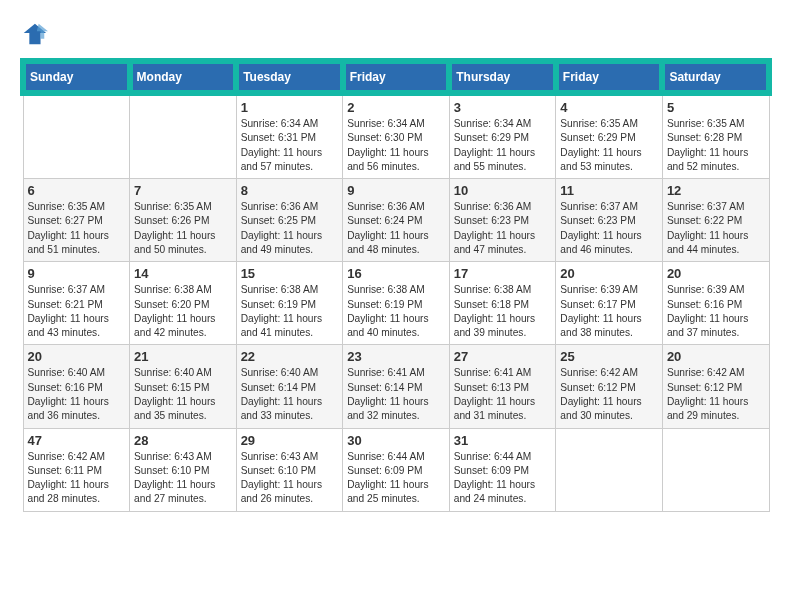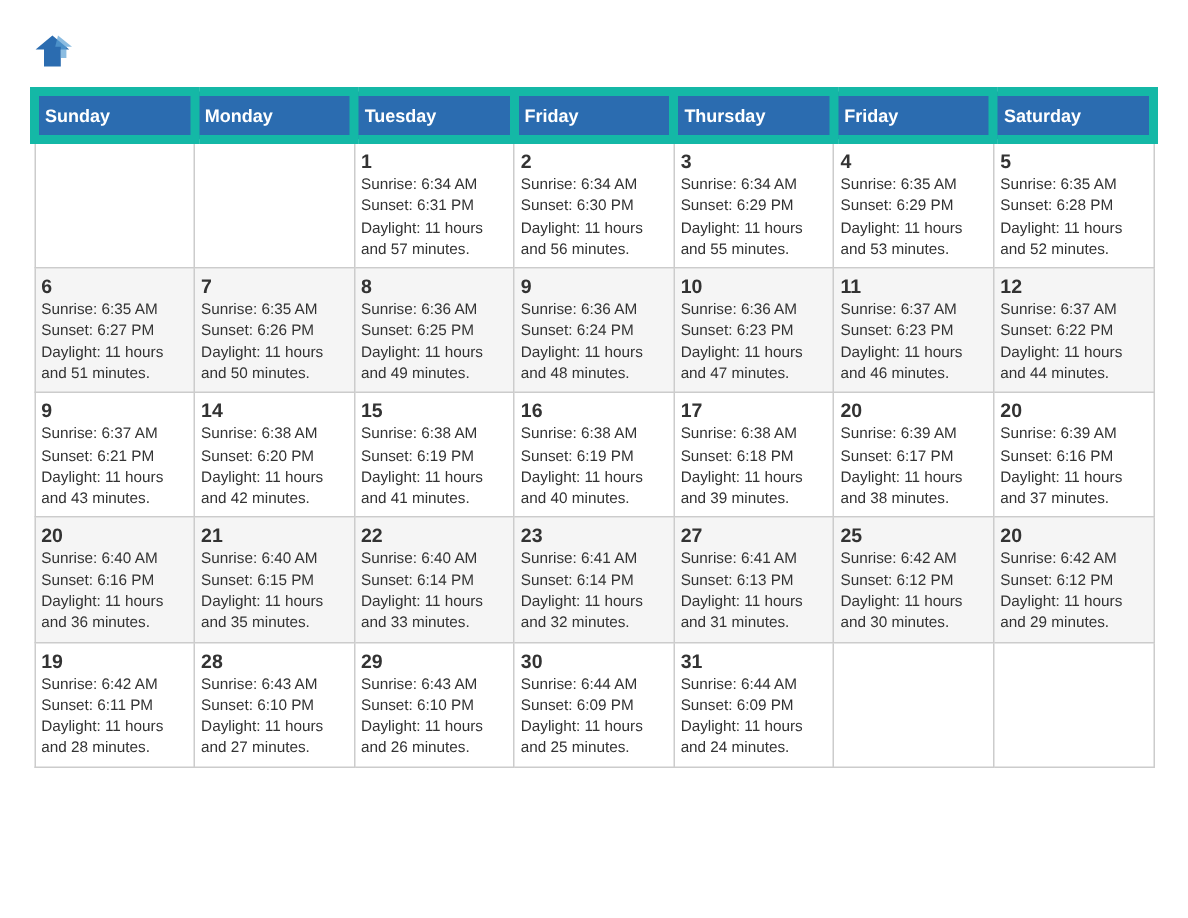--- a/index.html
+++ b/index.html
@@ -275,21 +275,21 @@
         </td>
         <td>
           <span class="day-number">20</span>
           <div class="day-info" style="white-space: pre-line;">Sunrise: 6:42 AM
 Sunset: 6:12 PM
 Daylight: 11 hours and 29 minutes.</div>
         </td>
       </tr>
       <tr>
         <td>
-          <span class="day-number">19</span>
+          <span class="day-number">47</span>
           <div class="day-info" style="white-space: pre-line;">Sunrise: 6:42 AM
 Sunset: 6:11 PM
 Daylight: 11 hours and 28 minutes.</div>
         </td>
         <td>
           <span class="day-number">28</span>
           <div class="day-info" style="white-space: pre-line;">Sunrise: 6:43 AM
 Sunset: 6:10 PM
 Daylight: 11 hours and 27 minutes.</div>
         </td>

